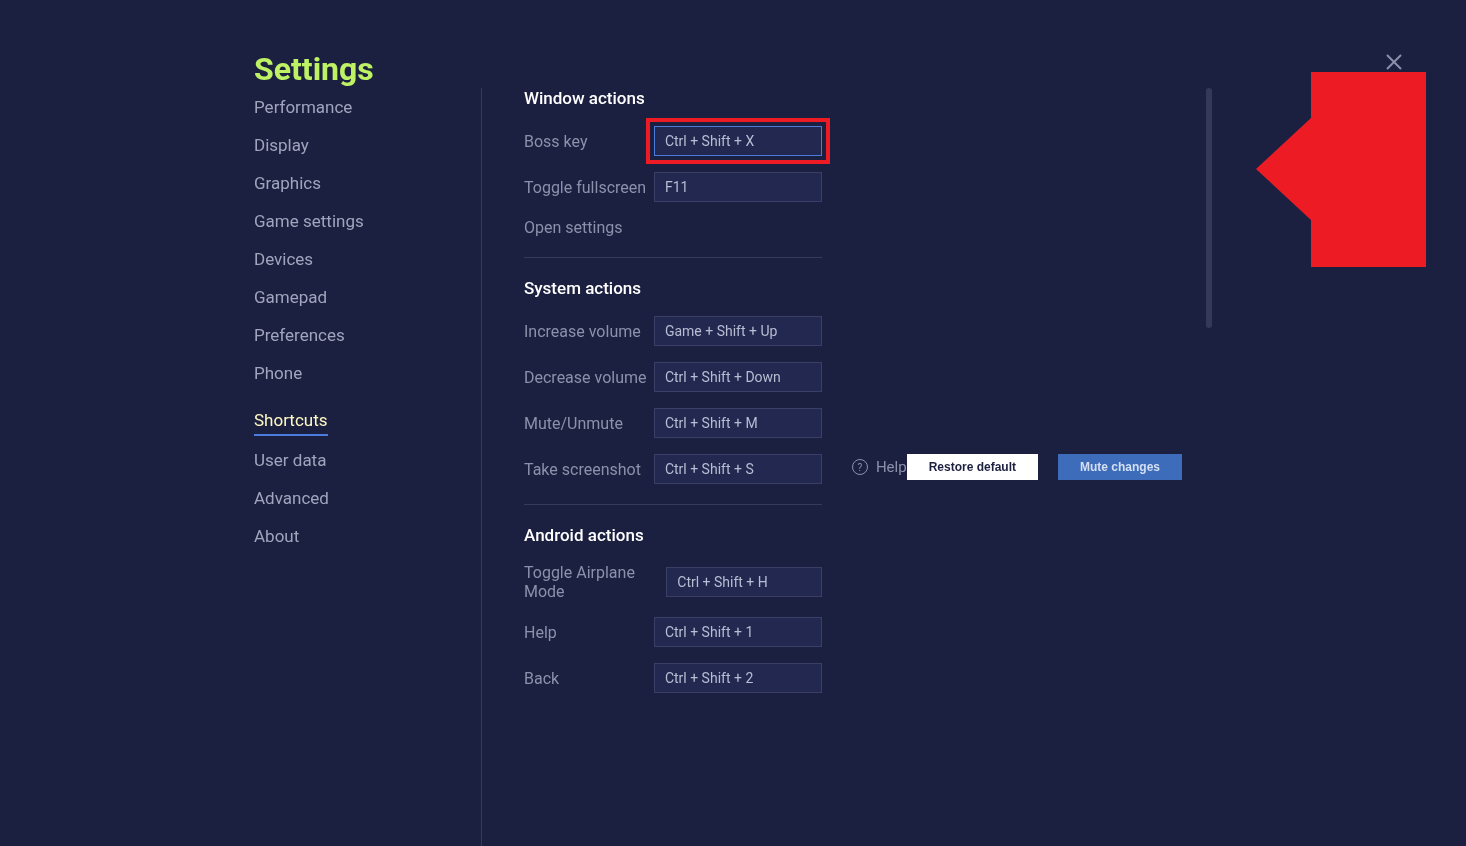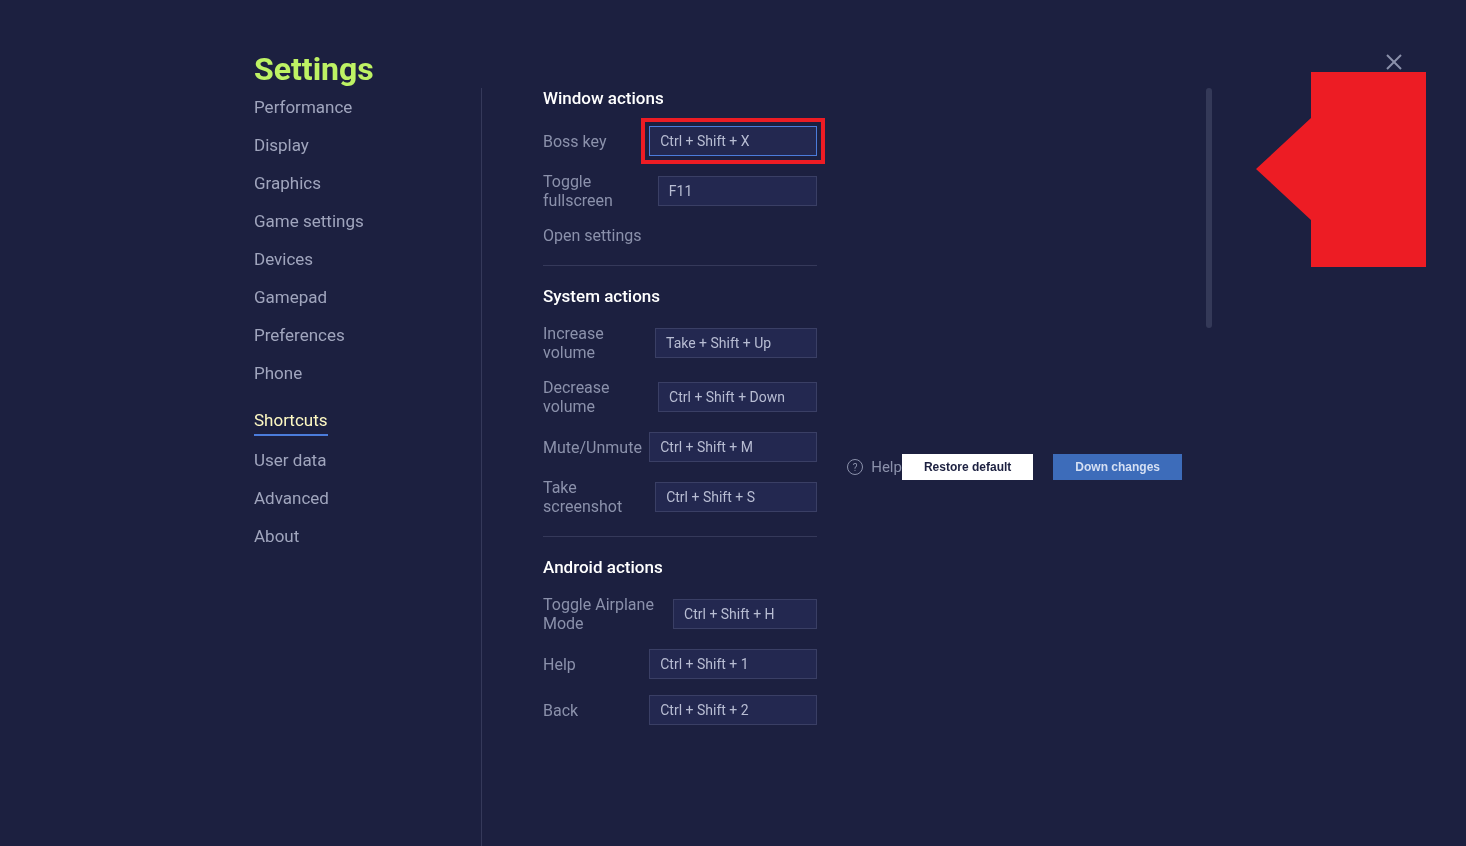--- a/index.html
+++ b/index.html
@@ -41,21 +41,20 @@
       color: #8b91ab;
     }
     .close-btn svg {
       width: 100%;
       height: 100%;
     }
     .content {
       display: flex;
       flex: 1;
       overflow: hidden;
-      gap: 19px;
     }
     .sidebar {
       width: 228px;
       border-right: 1px solid #35395a;
       padding-right: 30px;
     }
     .sidebar-item {
       color: #a0a5bd;
       font-size: 17px;
       padding: 9px 0;
@@ -213,21 +212,21 @@
             </div>
             <div class="row">
               <div class="row-label">Open settings</div>
             </div>
           </div>
           <hr class="divider">
           <div class="section">
             <div class="section-title">System actions</div>
             <div class="row">
               <div class="row-label">Increase volume</div>
-              <div class="shortcut-box">Take + Shift + Up</div>
+              <div class="shortcut-box">Game + Shift + Up</div>
             </div>
             <div class="row">
               <div class="row-label">Decrease volume</div>
               <div class="shortcut-box">Ctrl + Shift + Down</div>
             </div>
             <div class="row">
               <div class="row-label">Mute/Unmute</div>
               <div class="shortcut-box">Ctrl + Shift + M</div>
             </div>
             <div class="row">
@@ -252,21 +251,21 @@
             </div>
           </div>
         </div>
       <div class="footer">
         <div class="help-link">
           <span class="help-icon">?</span>
           <span>Help</span>
         </div>
         <div class="buttons">
           <button class="btn btn-restore">Restore default</button>
-          <button class="btn btn-save">Down changes</button>
+          <button class="btn btn-save">Mute changes</button>
         </div>
       </div>
     </div>
   </div>
 </div>
 
 <svg class="arrow-annotation" viewBox="0 0 170 195">
   <polygon points="0,97 55,46 55,0 170,0 170,195 55,195 55,148" fill="#ed1c24"></polygon>
 </svg>
 

